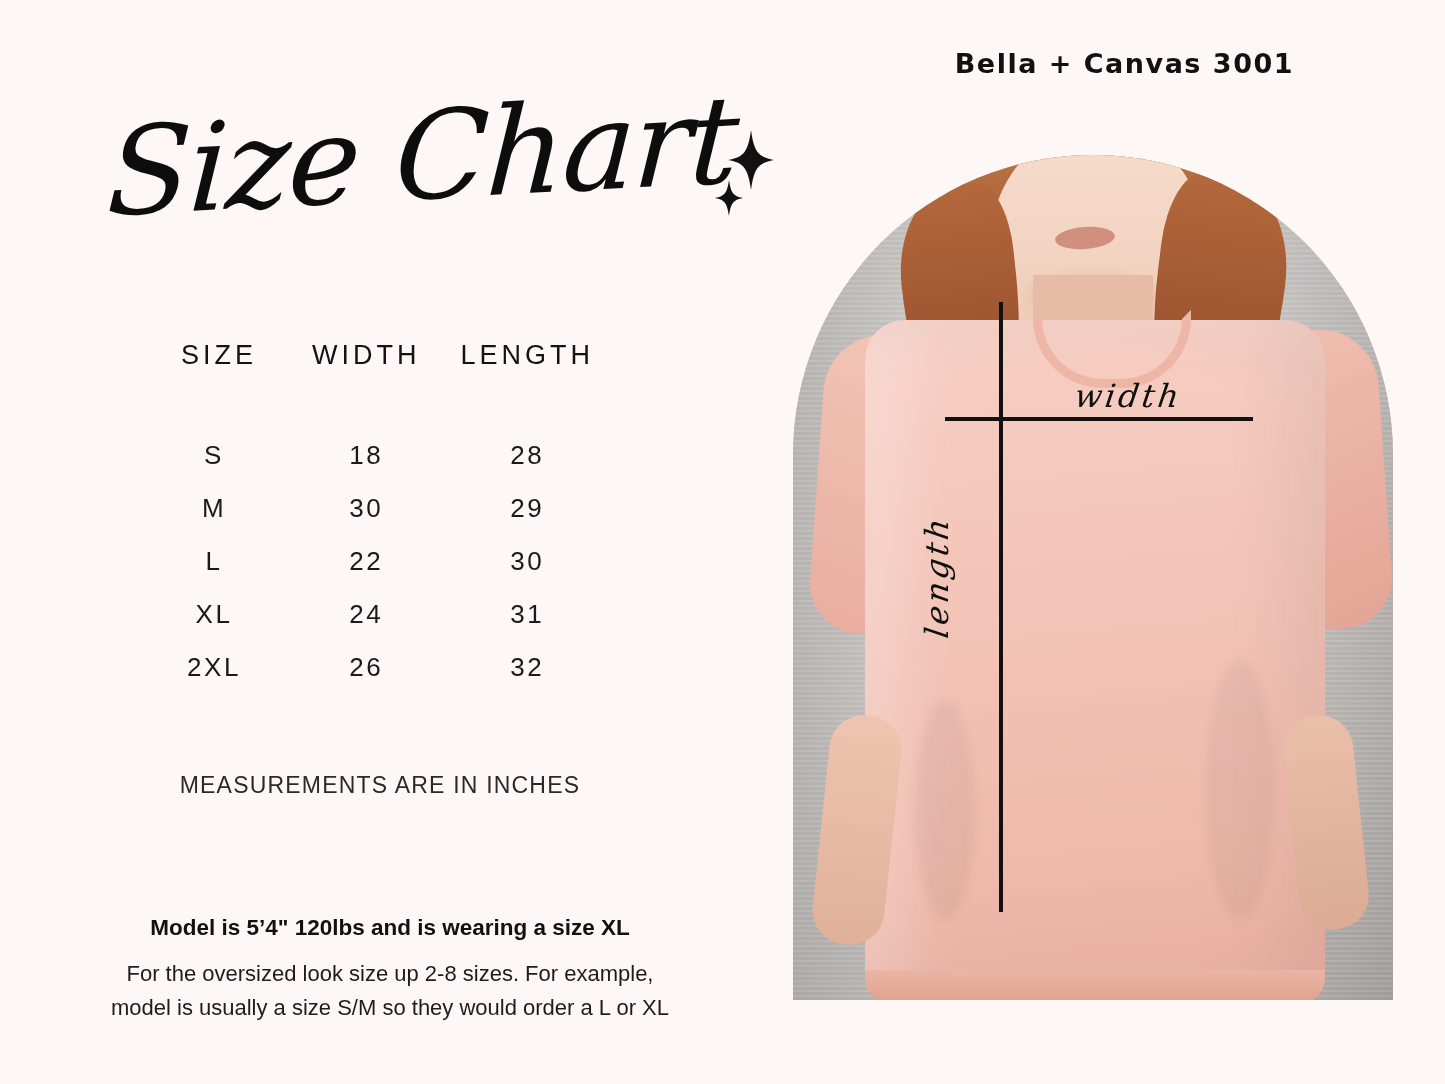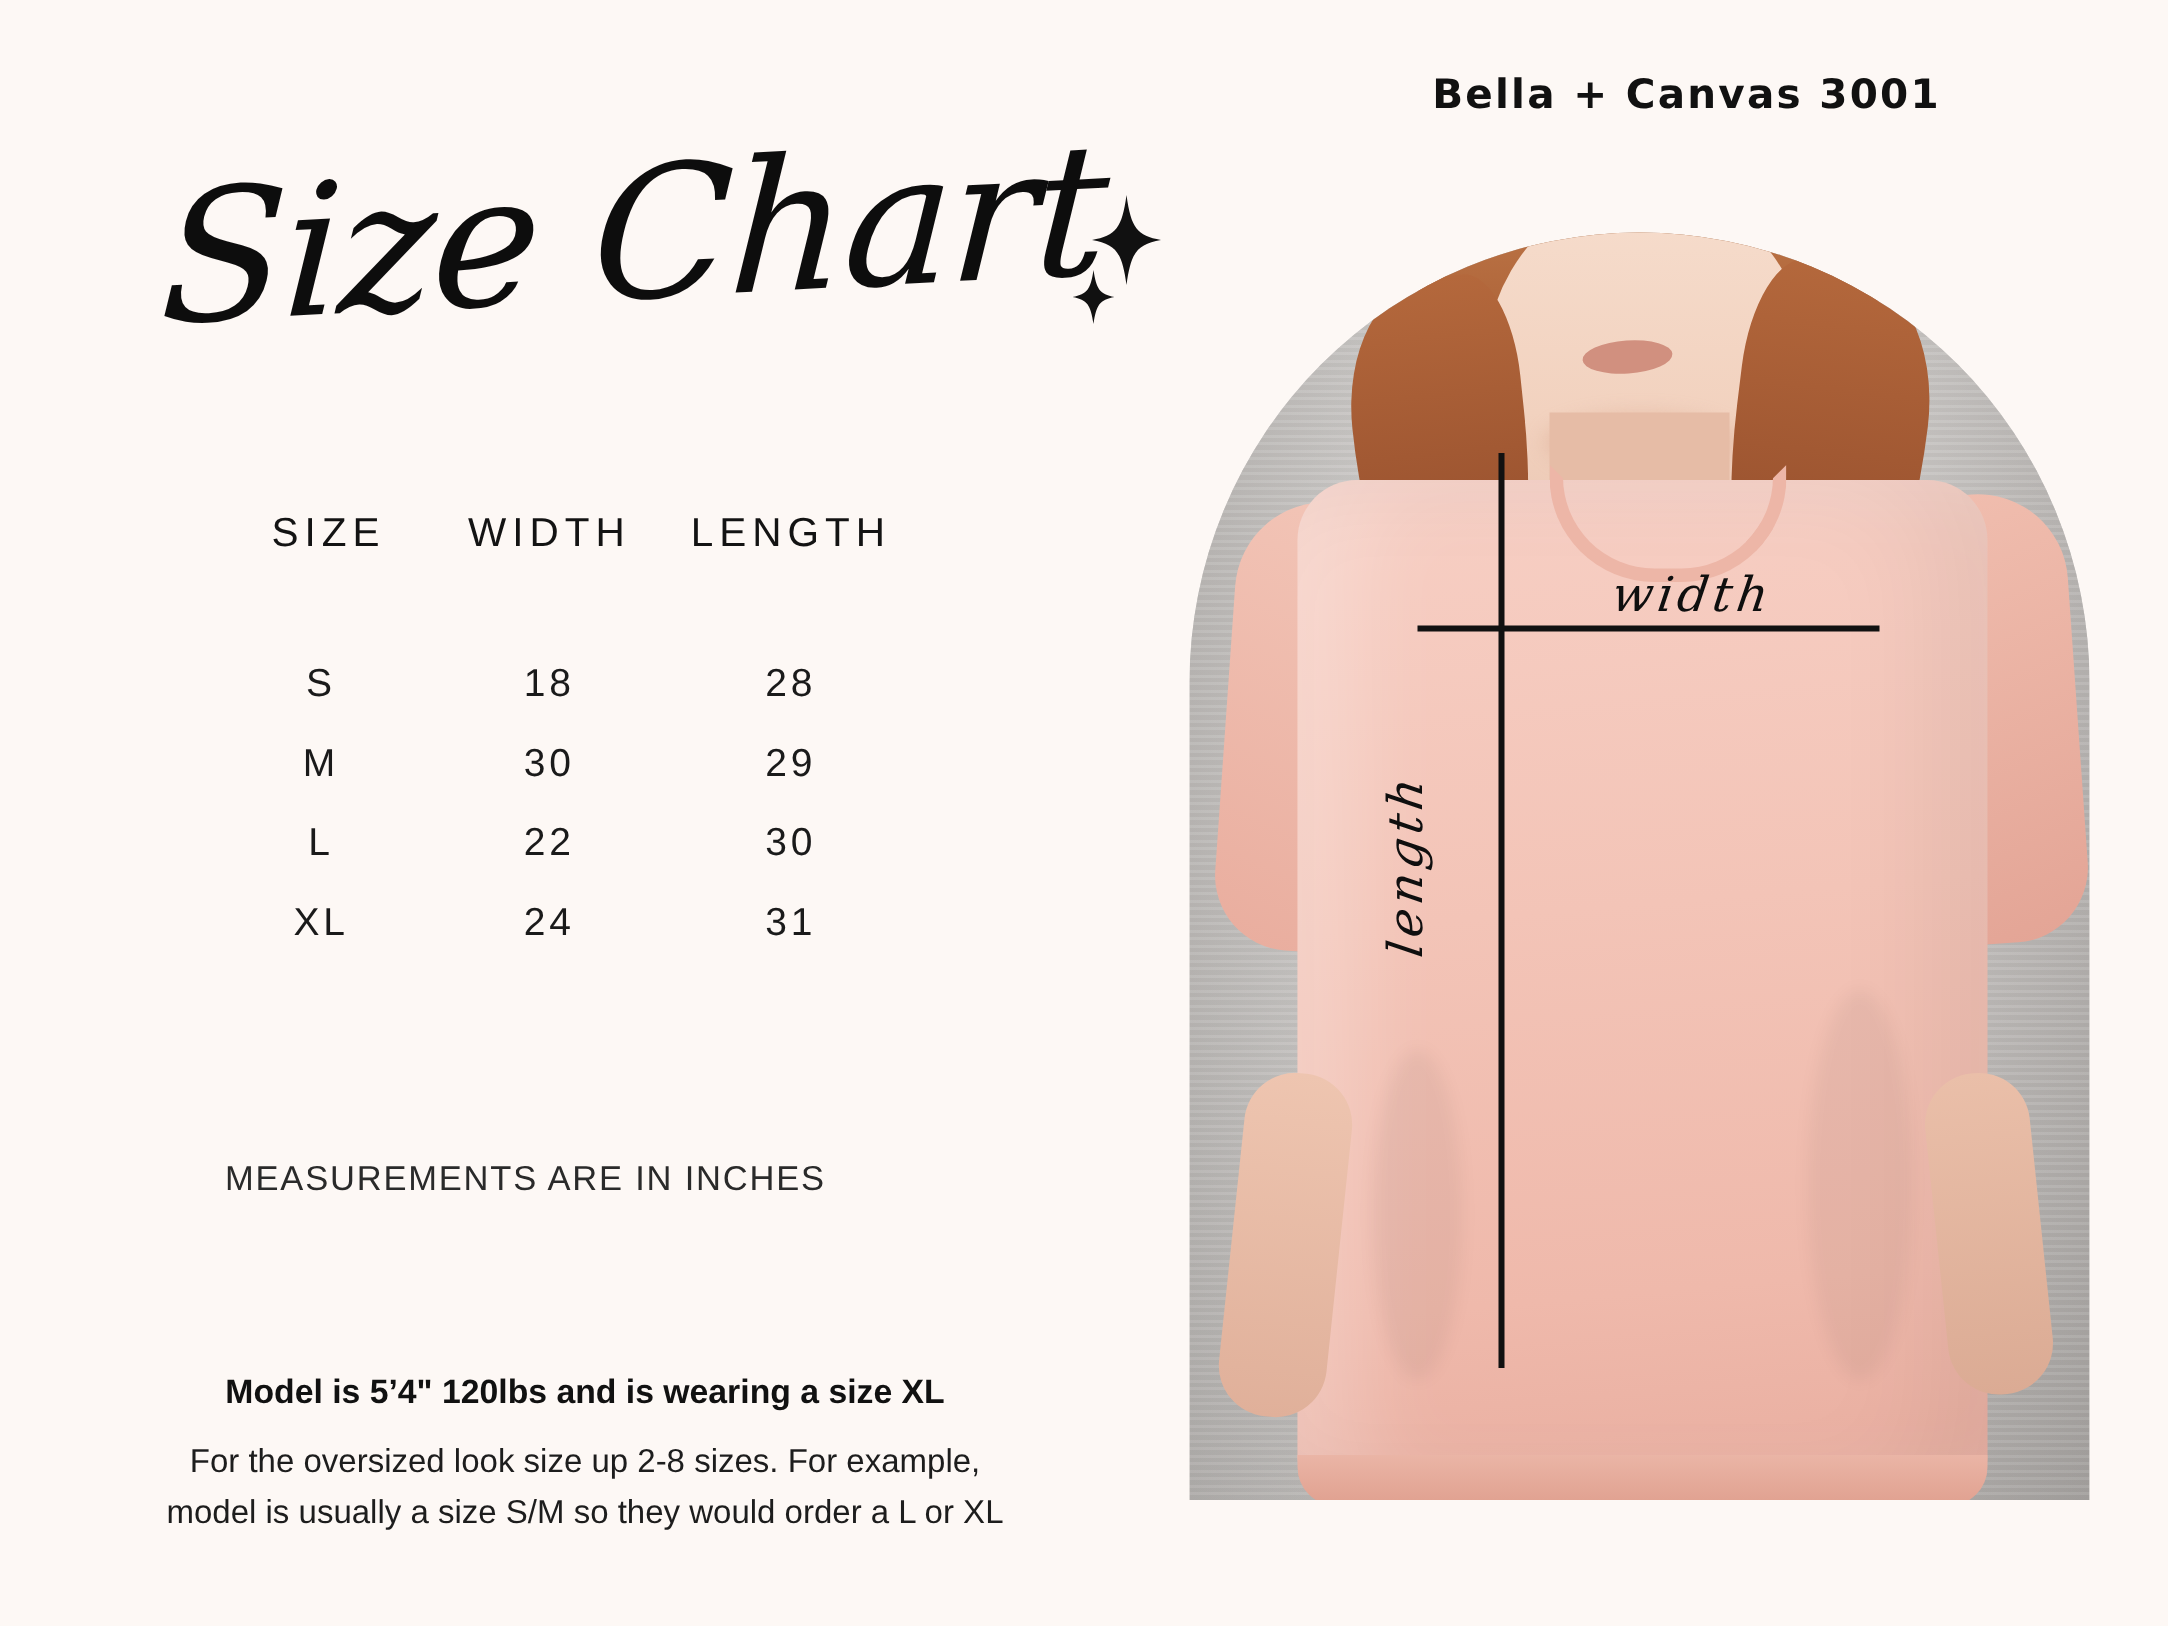--- a/index.html
+++ b/index.html
@@ -96,20 +96,21 @@
     padding: 11px 0;
     color: #1a1a1a;
   }
   table.size-table td.c-size { padding-right: 10px; }
 
   .measure-note {
     position: absolute;
     left: 150px;
     top: 772px;
     width: 460px;
+    text-align: center;
     font-family: "Liberation Sans", sans-serif;
     font-size: 23px;
     letter-spacing: 1.2px;
     color: #2a2a2a;
   }
 
   
   .footer {
     position: absolute;
     left: 60px;
@@ -369,20 +370,25 @@
         <tr>
           <td class="c-size">L</td>
           <td>22</td>
           <td>30</td>
         </tr>
         <tr>
           <td class="c-size">XL</td>
           <td>24</td>
           <td>31</td>
         </tr>
+        <tr>
+          <td class="c-size">2XL</td>
+          <td>26</td>
+          <td>32</td>
+        </tr>
       </tbody>
     </table>
   </div>
 
   <div class="measure-note">MEASUREMENTS ARE IN INCHES</div>
 
   <div class="footer">
     <div class="footer-model">Model is 5’4" 120lbs and is wearing a size XL</div>
     <div class="footer-line">For the oversized look size up 2-8 sizes. For example,</div>
     <div class="footer-line">model is usually a size S/M so they would order a L or XL</div>

